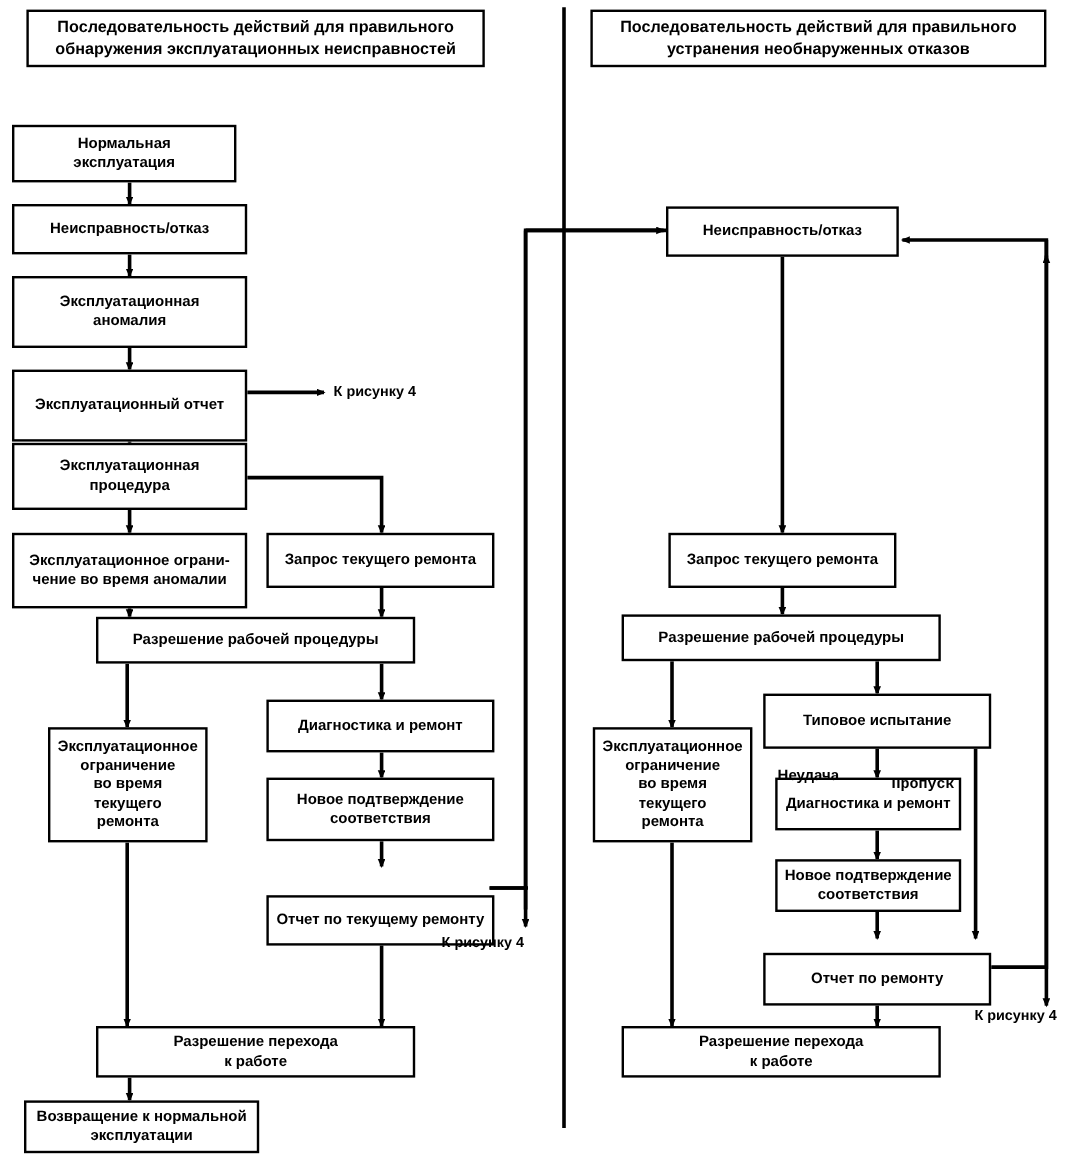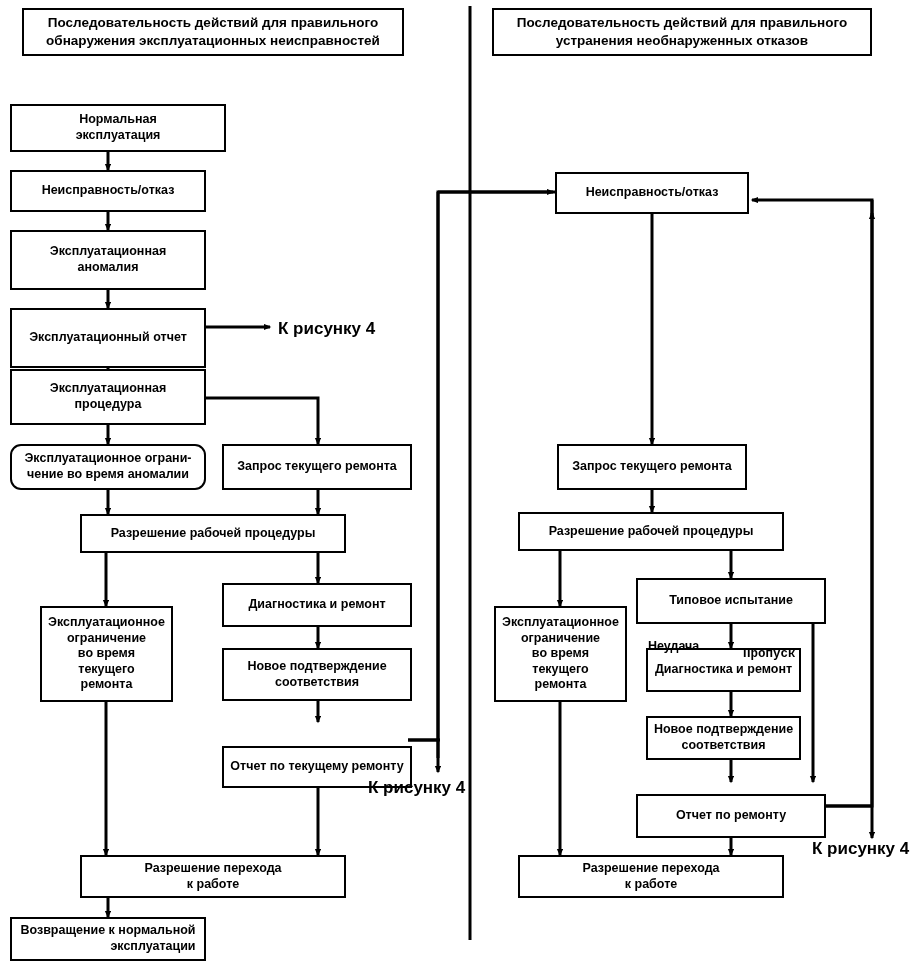--- a/index.html
+++ b/index.html
@@ -24,21 +24,21 @@
     z-index:3;
   }
   .header{
     border:2.5px solid #000;
     font-size:13.5px;
     line-height:1.3;
   }
   .label{
     position:absolute;
     font-weight:bold;
-    font-size:17px;
+    font-size:12px;
     color:#000;
     z-index:4;
     white-space:nowrap;
   }
   .label.small{font-size:12.5px;}
 </style>
 </head>
 <body>
 
 <div id="stage">
@@ -96,34 +96,34 @@
 
     <line x1="470" y1="6" x2="470" y2="940" stroke="#000" stroke-width="3"></line>
   </svg>
 
   <div class="node header" style="left:22px;top:8px;width:382px;height:48px;">Последовательность действий для правильного
 обнаружения эксплуатационных неисправностей</div>
 
   <div class="node header" style="left:492px;top:8px;width:380px;height:48px;">Последовательность действий для правильного
 устранения необнаруженных отказов</div>
 
-  <div class="node" style="left:10px;top:104px;width:216px;height:48px;">Нормальная
+  <div class="node" style="left:10px;top:104px;width:187px;height:48px;">Нормальная
 эксплуатация</div>
 
   <div class="node" style="left:10px;top:170px;width:196px;height:42px;">Неисправность/отказ</div>
 
   <div class="node" style="left:10px;top:230px;width:196px;height:60px;">Эксплуатационная
 аномалия</div>
 
   <div class="node" style="left:10px;top:308px;width:196px;height:60px;">Эксплуатационный отчет</div>
 
   <div class="node" style="left:10px;top:369px;width:196px;height:56px;">Эксплуатационная
 процедура</div>
 
-  <div class="node" style="left:10px;top:444px;width:196px;height:46px;border-radius:11px;">Эксплуатационное ограни-
+  <div class="node" style="left:10px;top:444px;width:196px;height:63px;">Эксплуатационное ограни-
 чение во время аномалии</div>
 
   <div class="node" style="left:222px;top:444px;width:190px;height:46px;">Запрос текущего ремонта</div>
 
   <div class="node" style="left:80px;top:514px;width:266px;height:39px;">Разрешение рабочей процедуры</div>
 
   <div class="node" style="left:40px;top:606px;width:133px;height:96px;">Эксплуатационное
 ограничение
 во время
 текущего
@@ -132,21 +132,21 @@
   <div class="node" style="left:222px;top:583px;width:190px;height:44px;">Диагностика и ремонт</div>
 
   <div class="node" style="left:222px;top:648px;width:190px;height:53px;">Новое подтверждение
 соответствия</div>
 
   <div class="node" style="left:222px;top:722px;width:190px;height:42px;margin-top:24px;">Отчет по текущему ремонту</div>
 
   <div class="node" style="left:80px;top:855px;width:266px;height:43px;">Разрешение перехода
 к работе</div>
 
-  <div class="node" style="left:10px;top:917px;width:196px;height:44px;text-align:right;">Возвращение к нормальной
+  <div class="node" style="left:20px;top:917px;width:196px;height:44px;">Возвращение к нормальной
 эксплуатации</div>
 
   <div class="label" style="left:278px;top:319px;">К рисунку 4</div>
 
   <div class="label" style="left:368px;top:778px;">К рисунку 4</div>
 
   <div class="node" style="left:555px;top:172px;width:194px;height:42px;">Неисправность/отказ</div>
 
   <div class="node" style="left:557px;top:444px;width:190px;height:46px;">Запрос текущего ремонта</div>
 

